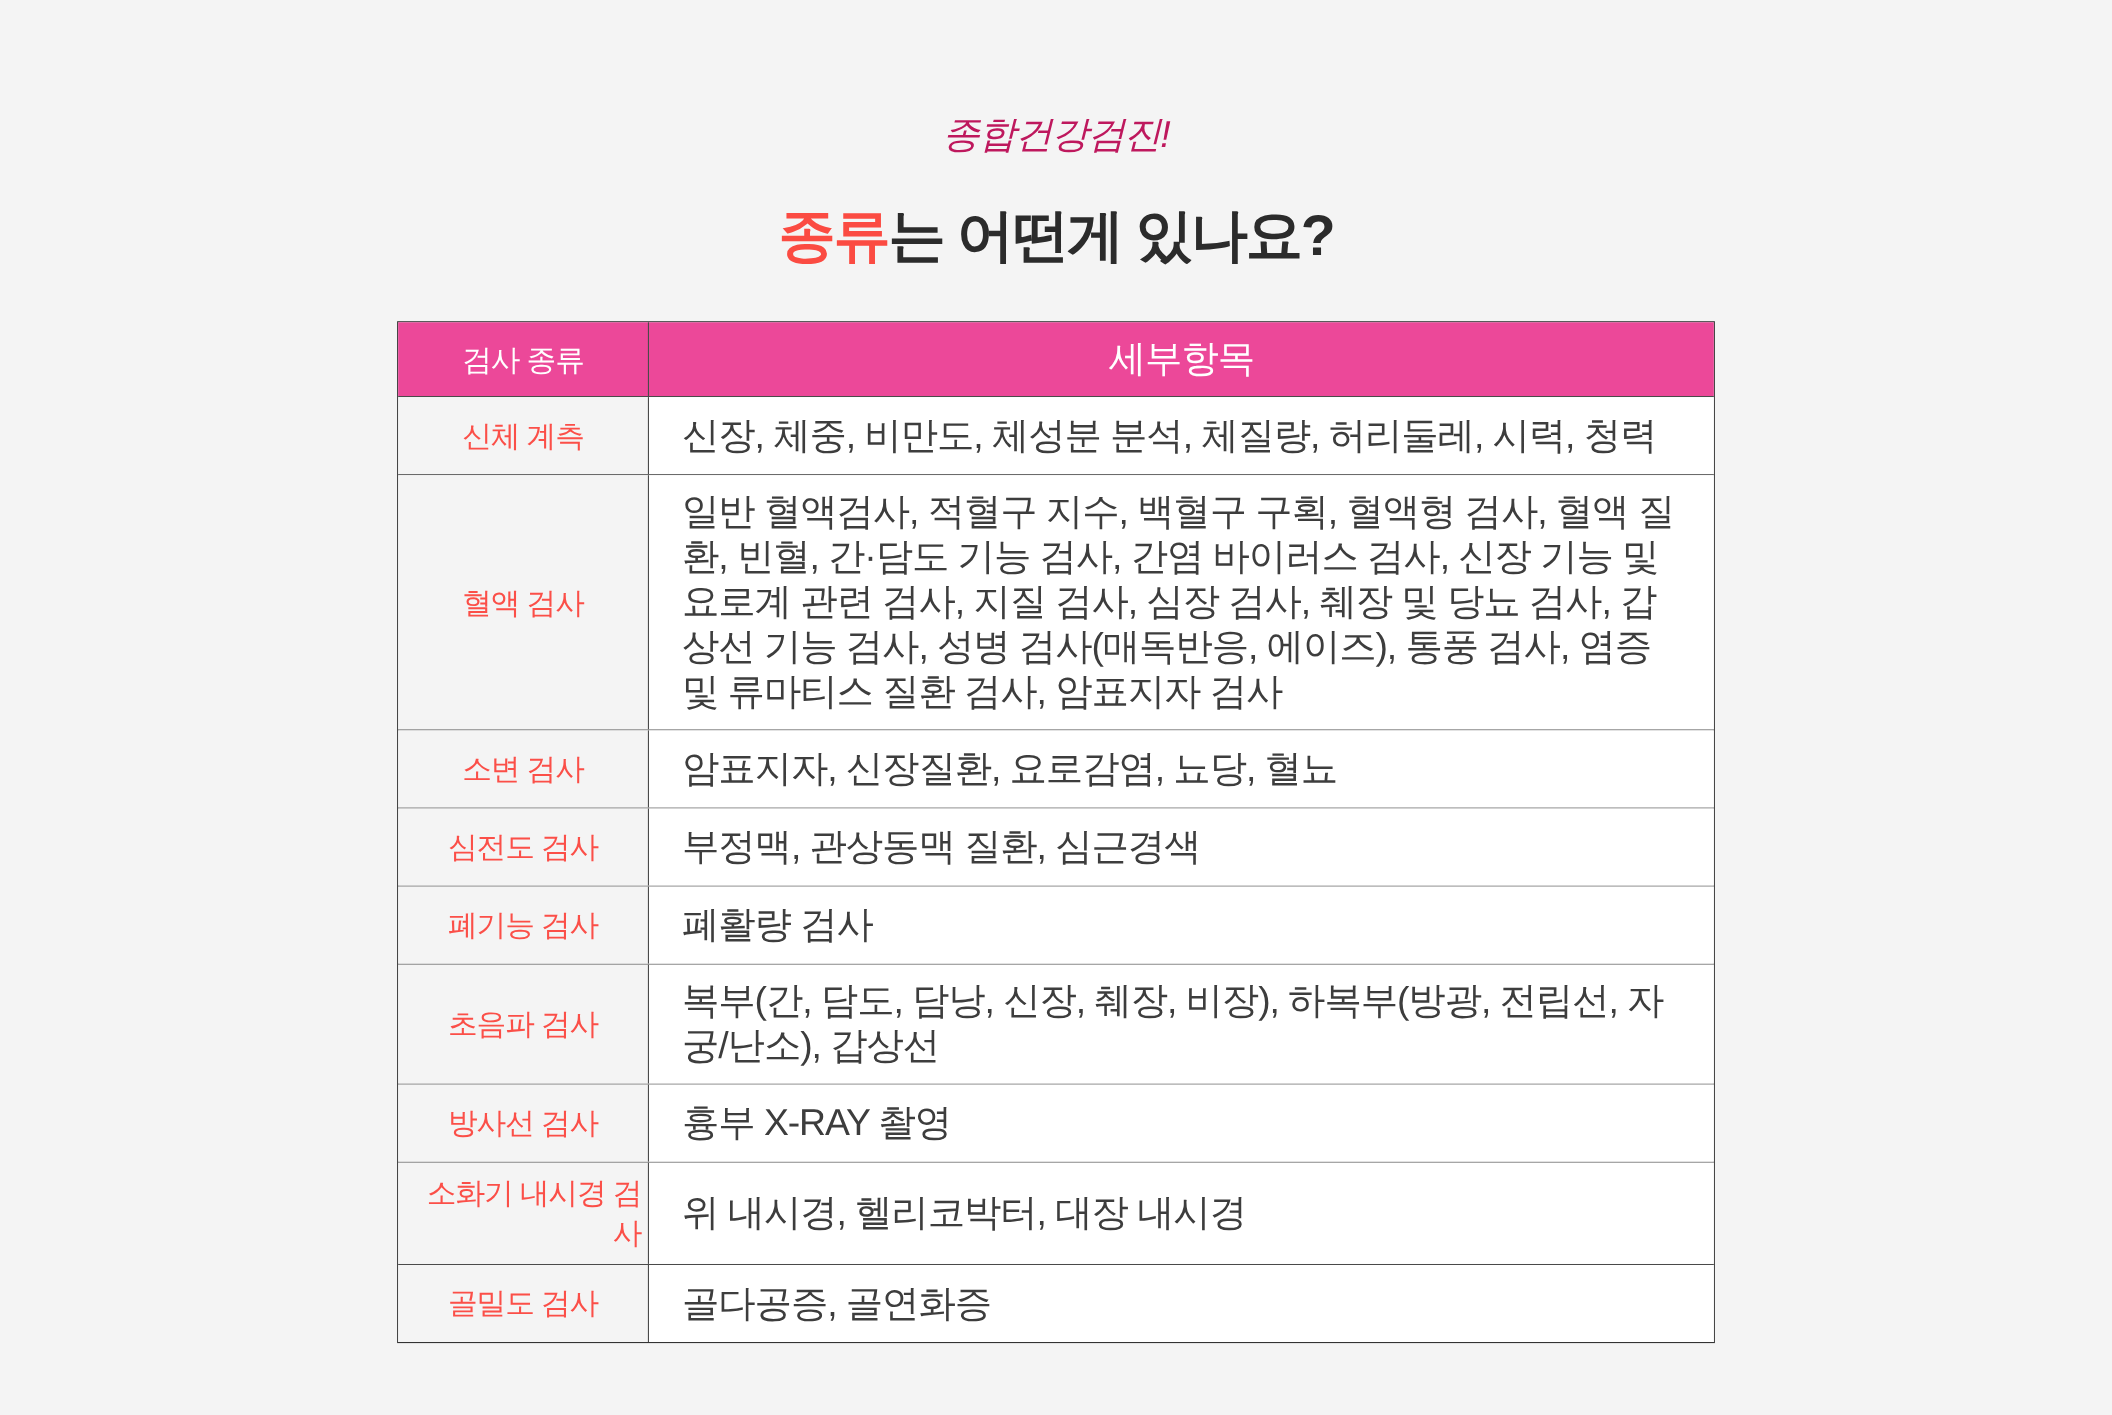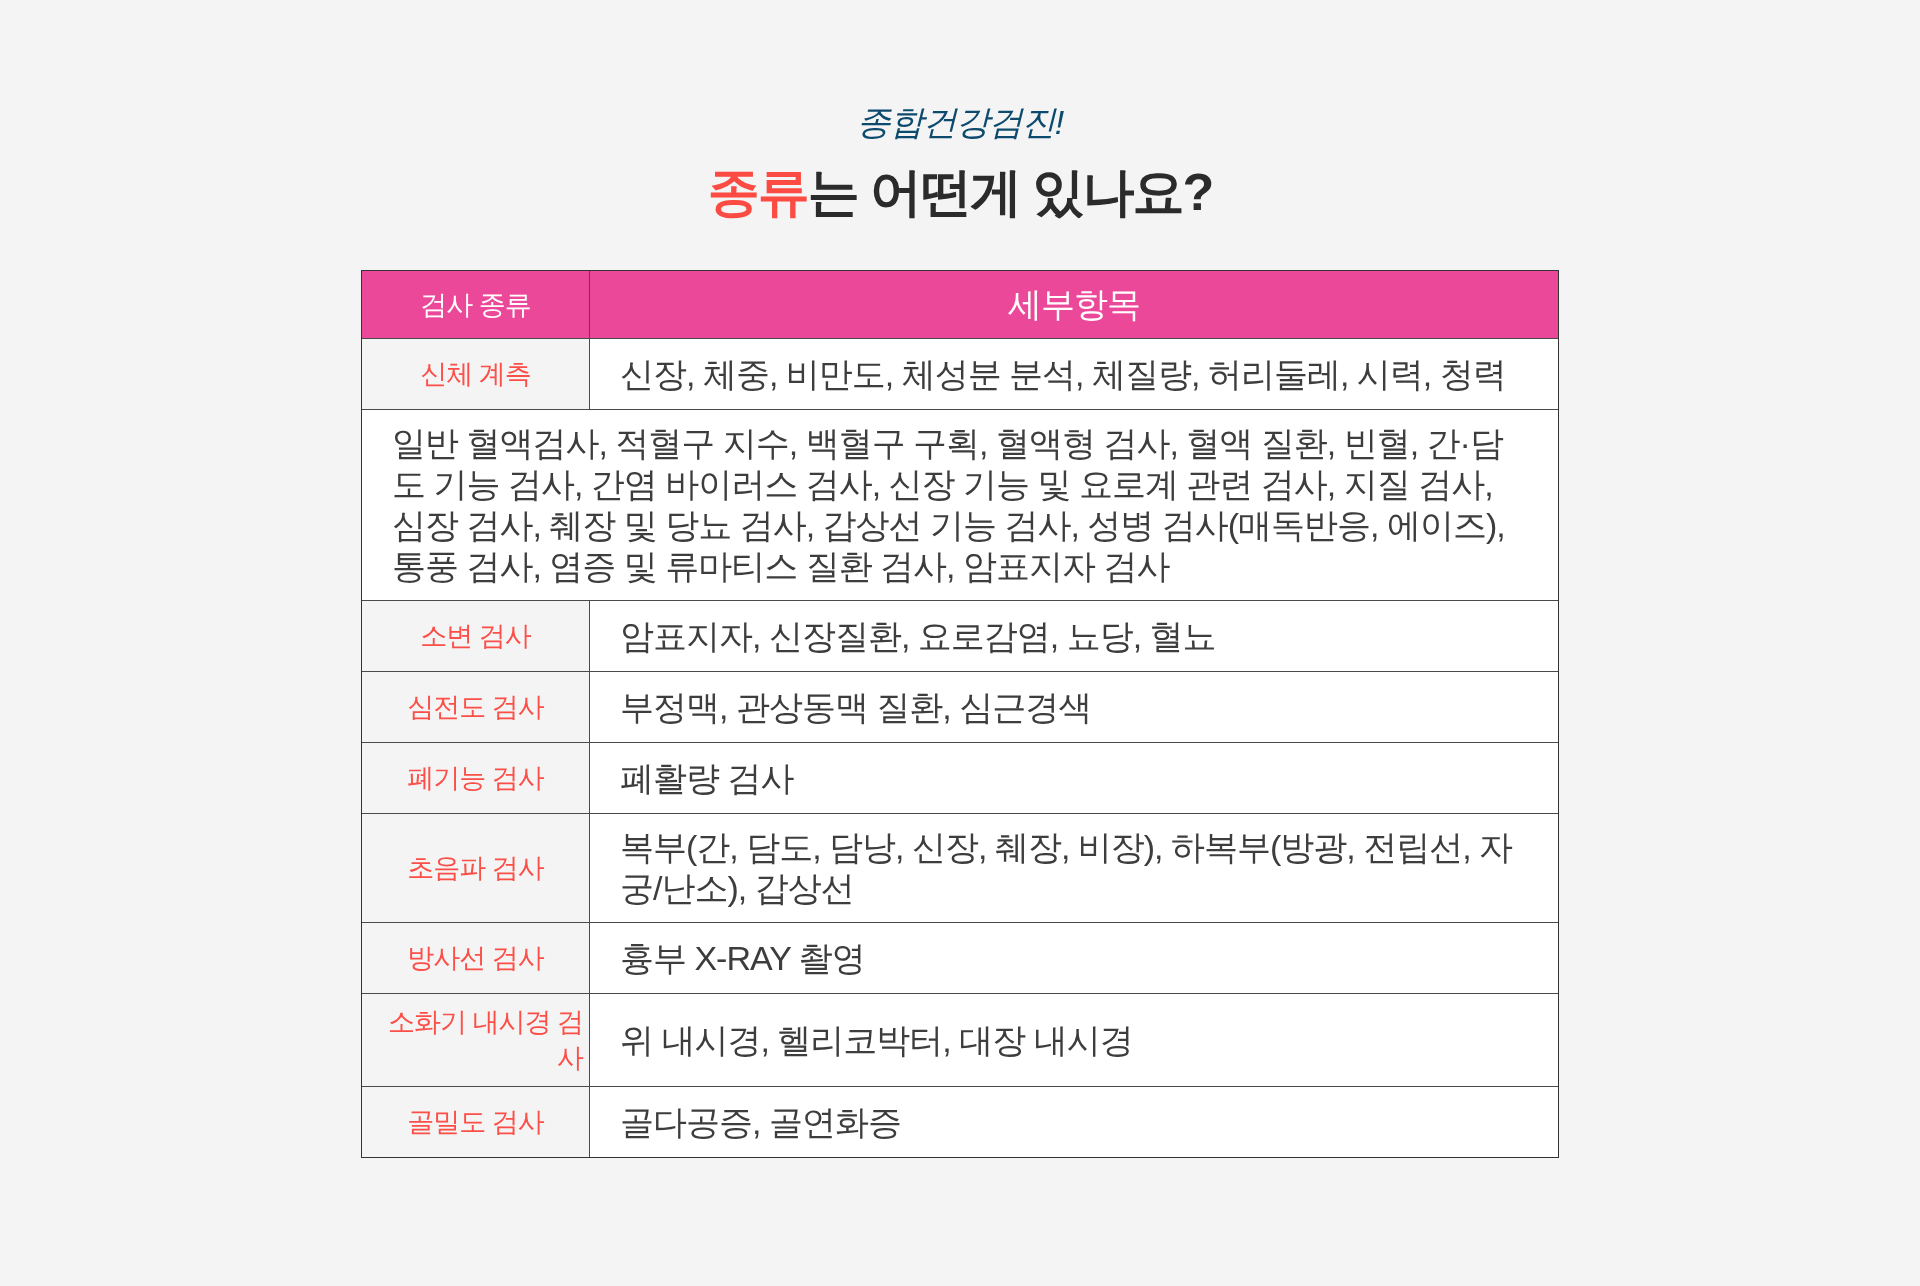--- a/index.html
+++ b/index.html
@@ -19,25 +19,25 @@
   .heading-block {
     width: 1198px;
     margin: 0 auto;
     padding-top: 100px;
     text-align: center;
   }
   .subtitle {
     font-size: 34px;
     font-style: italic;
     font-weight: 400;
-    color: #0c4a6e;
+    color: #be185d;
     letter-spacing: -1px;
   }
   .main-title {
-    margin-top: 12px;
+    margin-top: 34px;
     font-size: 52px;
     font-weight: 700;
     color: #2b2b2b;
     letter-spacing: -2px;
   }
   .main-title .hl {
     color: #fb4b42;
   }
   .exam-table {
     width: 1198px;
@@ -108,20 +108,21 @@
       <div class="cell-type">검사 종류</div>
       <div class="cell-details">세부항목</div>
     </div>
 
     <div class="t-row">
       <div class="cell-type">신체 계측</div>
       <div class="cell-details">신장, 체중, 비만도, 체성분 분석, 체질량, 허리둘레, 시력, 청력</div>
     </div>
 
     <div class="t-row">
+      <div class="cell-type">혈액 검사</div>
       <div class="cell-details">일반 혈액검사, 적혈구 지수, 백혈구 구획, 혈액형 검사, 혈액 질환, 빈혈, 간·담도 기능 검사, 간염 바이러스 검사, 신장 기능 및 요로계 관련 검사, 지질 검사, 심장 검사, 췌장 및 당뇨 검사, 갑상선 기능 검사, 성병 검사(매독반응, 에이즈), 통풍 검사, 염증 및 류마티스 질환 검사, 암표지자 검사</div>
     </div>
 
     <div class="t-row">
       <div class="cell-type">소변 검사</div>
       <div class="cell-details">암표지자, 신장질환, 요로감염, 뇨당, 혈뇨</div>
     </div>
 
     <div class="t-row">
       <div class="cell-type">심전도 검사</div>

